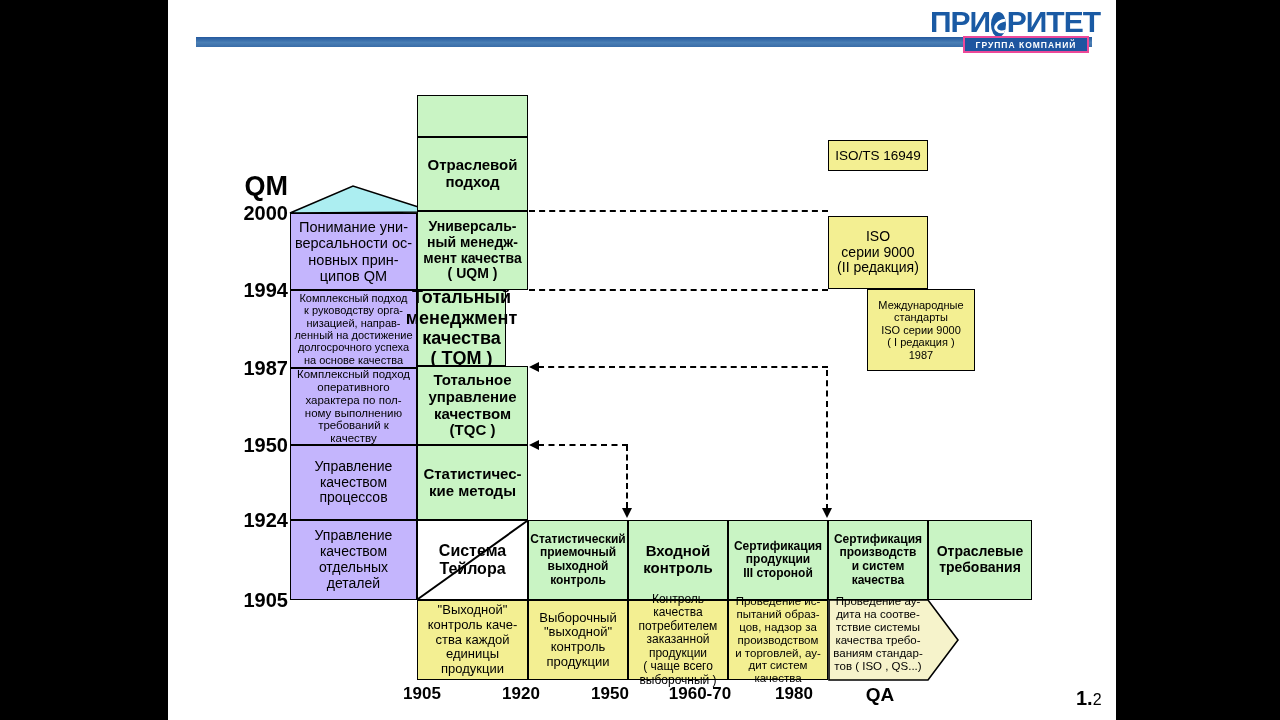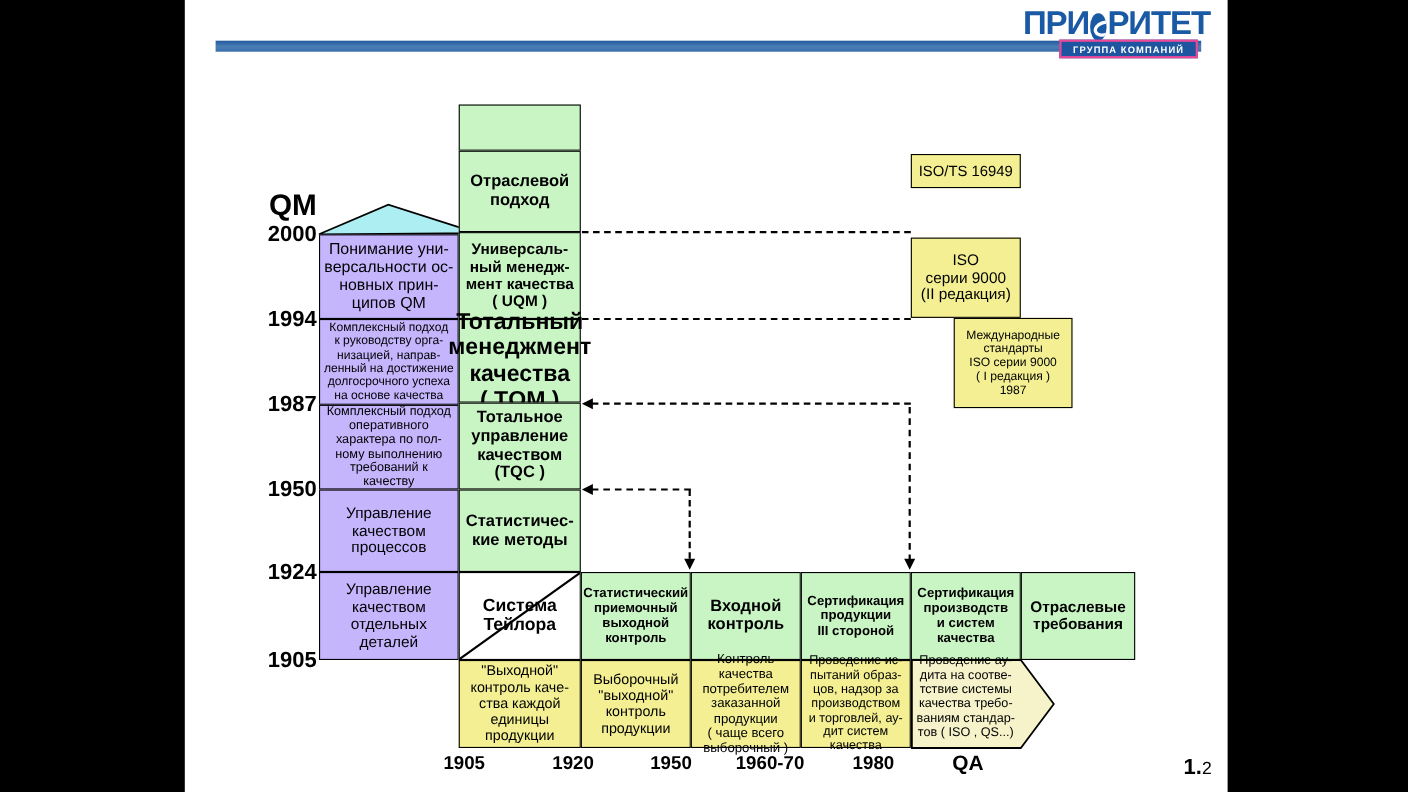--- a/index.html
+++ b/index.html
@@ -102,21 +102,21 @@
 отдельных
 деталей</div>
 
   <div class="box green" style="left:417px;top:95px;width:111px;height:42px"></div>
   <div class="box green b" style="left:417px;top:137px;width:111px;height:74px;font-size:15px">Отраслевой
 подход</div>
   <div class="box green b" style="left:417px;top:211px;width:111px;height:79px;font-size:14px">Универсаль-
 ный менедж-
 мент качества
 ( UQM )</div>
-  <div class="box green b" style="left:417px;top:290px;width:111px;height:76px;font-size:21px">Тотальный
+  <div class="box green b" style="left:417px;top:290px;width:89px;height:76px;font-size:18px">Тотальный
 менеджмент
 качества
 ( TQM )</div>
   <div class="box green b" style="left:417px;top:366px;width:111px;height:79px;font-size:15px">Тотальное
 управление
 качеством
 (TQC )</div>
   <div class="box green b" style="left:417px;top:445px;width:111px;height:75px;font-size:15px">Статистичес-
 кие методы</div>
   <div class="box whitebg b" style="left:417px;top:520px;width:111px;height:80px;font-size:16px">Система

